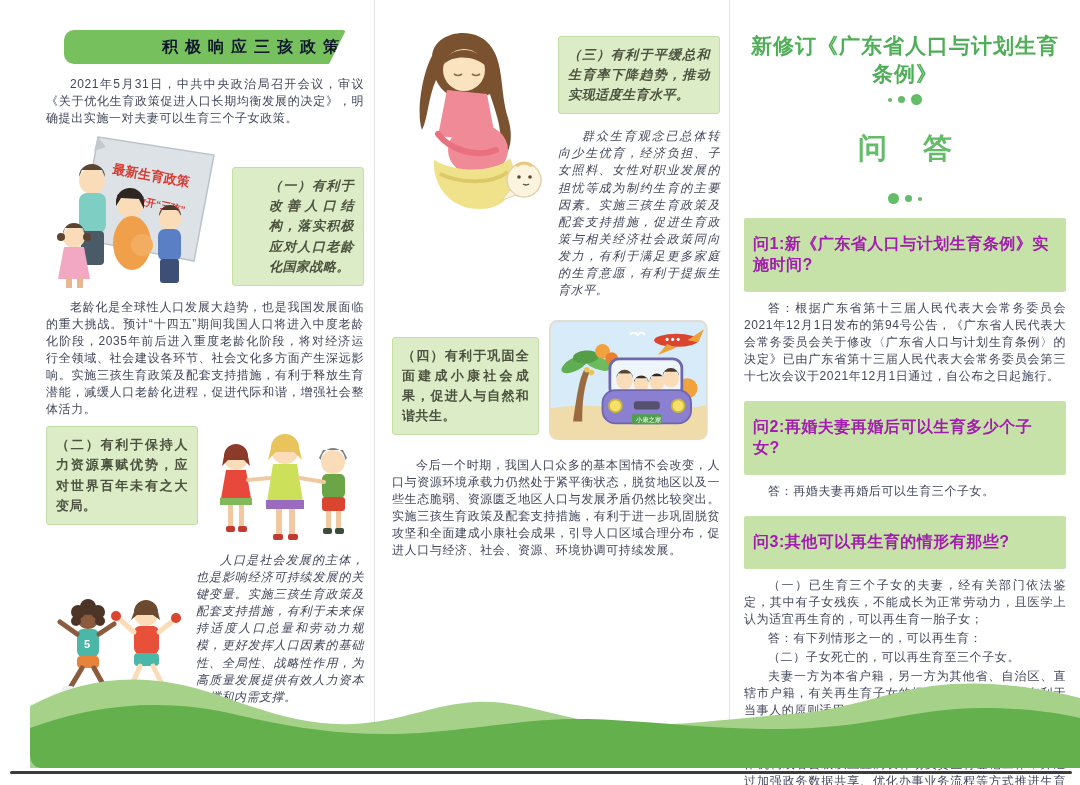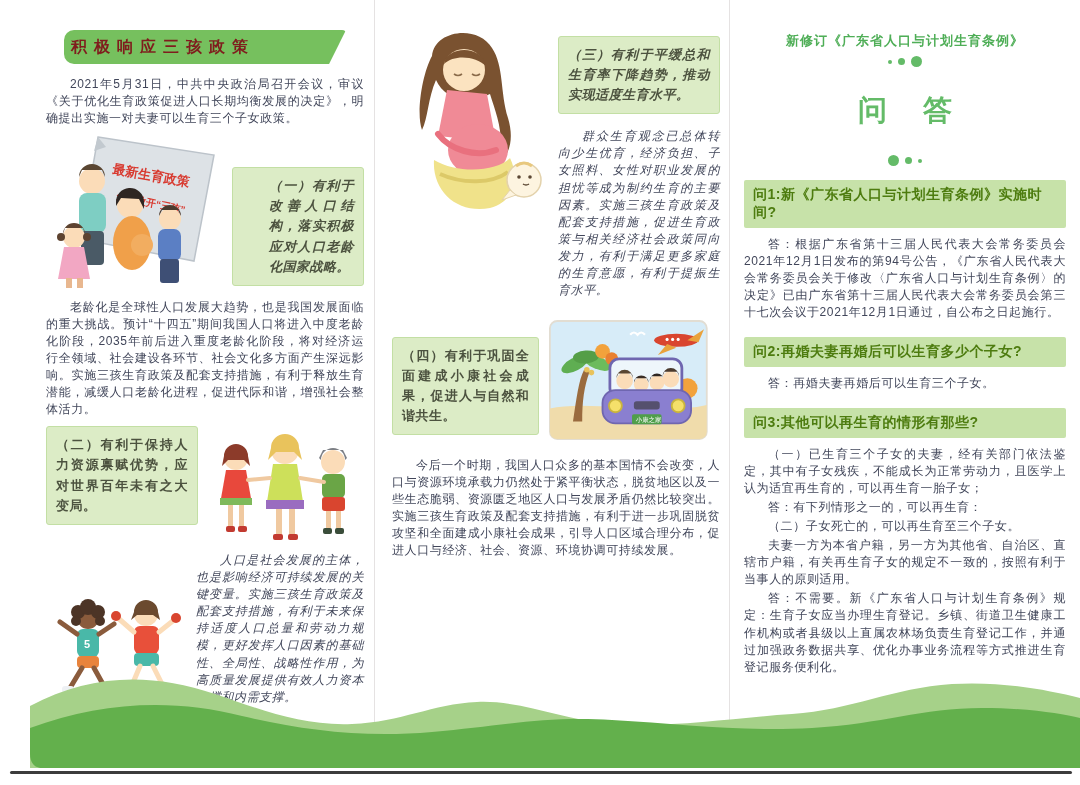--- a/index.html
+++ b/index.html
@@ -11,48 +11,48 @@
   .col{position:absolute;top:22px;}
   .col1{left:46px;width:318px;}
   .col2{left:392px;width:328px;}
   .col3{left:744px;width:322px;}
   .fold{position:absolute;top:0;width:1px;height:768px;background:rgba(160,150,150,.28);}
   .fold1{left:374px;} .fold2{left:729px;}
 
   
   .banner1{
     margin:8px auto 12px auto;width:282px;height:34px;line-height:34px;
-    background:#76c05e;color:#7f1d1d;font-weight:bold;font-size:16px;
-    letter-spacing:7px;text-align:left;
+    background:#76c05e;color:#0f172a;font-weight:bold;font-size:16px;
+    letter-spacing:7px;text-align:right;
     clip-path:polygon(0 0,100% 0,94% 100%,0 100%);
     border-radius:10px 4px 14px 10px;text-indent:7px;
   }
   p.body{
     margin:0 0 6px 0;font-size:12px;line-height:1.42;letter-spacing:.6px;
     text-align:justify;text-indent:2em;
   }
   .pointbox{
     background:#dcecc6;border:1px solid #c3dfa4;border-radius:3px;
     padding:8px 9px;font-size:13px;font-weight:600;color:#4c523f;
     line-height:1.55;letter-spacing:.5px;text-align:justify;
   }
   .row{display:flex;align-items:flex-start;}
   .grow{flex:1;font-style:italic;}
 
   
-  .r-title{margin:10px 0 2px 0;text-align:center;font-size:13px;font-weight:bold;
+  .r-title{margin:10px 0 2px 0;text-align:center;font-size:21px;font-weight:bold;
     color:#4fae57;letter-spacing:1px;}
   .qa-head{display:flex;align-items:center;justify-content:center;gap:24px;margin:6px 0 14px 0;flex-direction:column;}
   .qa-title{font-size:29px;font-weight:bold;color:#64bb68;letter-spacing:14px;text-indent:14px;}
   .dots{display:flex;align-items:center;gap:6px;}
   .dot{background:#64bb68;border-radius:50%;}
   .d1{width:4px;height:4px;} .d2{width:7px;height:7px;} .d3{width:11px;height:11px;}
   .qbar{
-    background:#c7e2a9;border-radius:2px;padding:6px 9px;margin:10px 0 8px 0;
-    font-size:14px;font-weight:bold;color:#4d7c0f;letter-spacing:.5px;
+    background:#c7e2a9;border-radius:2px;padding:16px 9px;margin:10px 0 8px 0;
+    font-size:16px;font-weight:bold;color:#a21caf;letter-spacing:.5px;
   }
   .answer p.body{margin-bottom:2px;}
 
   
   .waves{position:absolute;left:0;top:666px;width:1080px;height:102px;}
   .bottom-rule{position:absolute;left:10px;top:771px;width:1062px;height:3px;
     background:#3c3c3c;border-radius:2px;}
 
   svg text{font-family:"Liberation Sans","DejaVu Sans",sans-serif;}
 </style>

